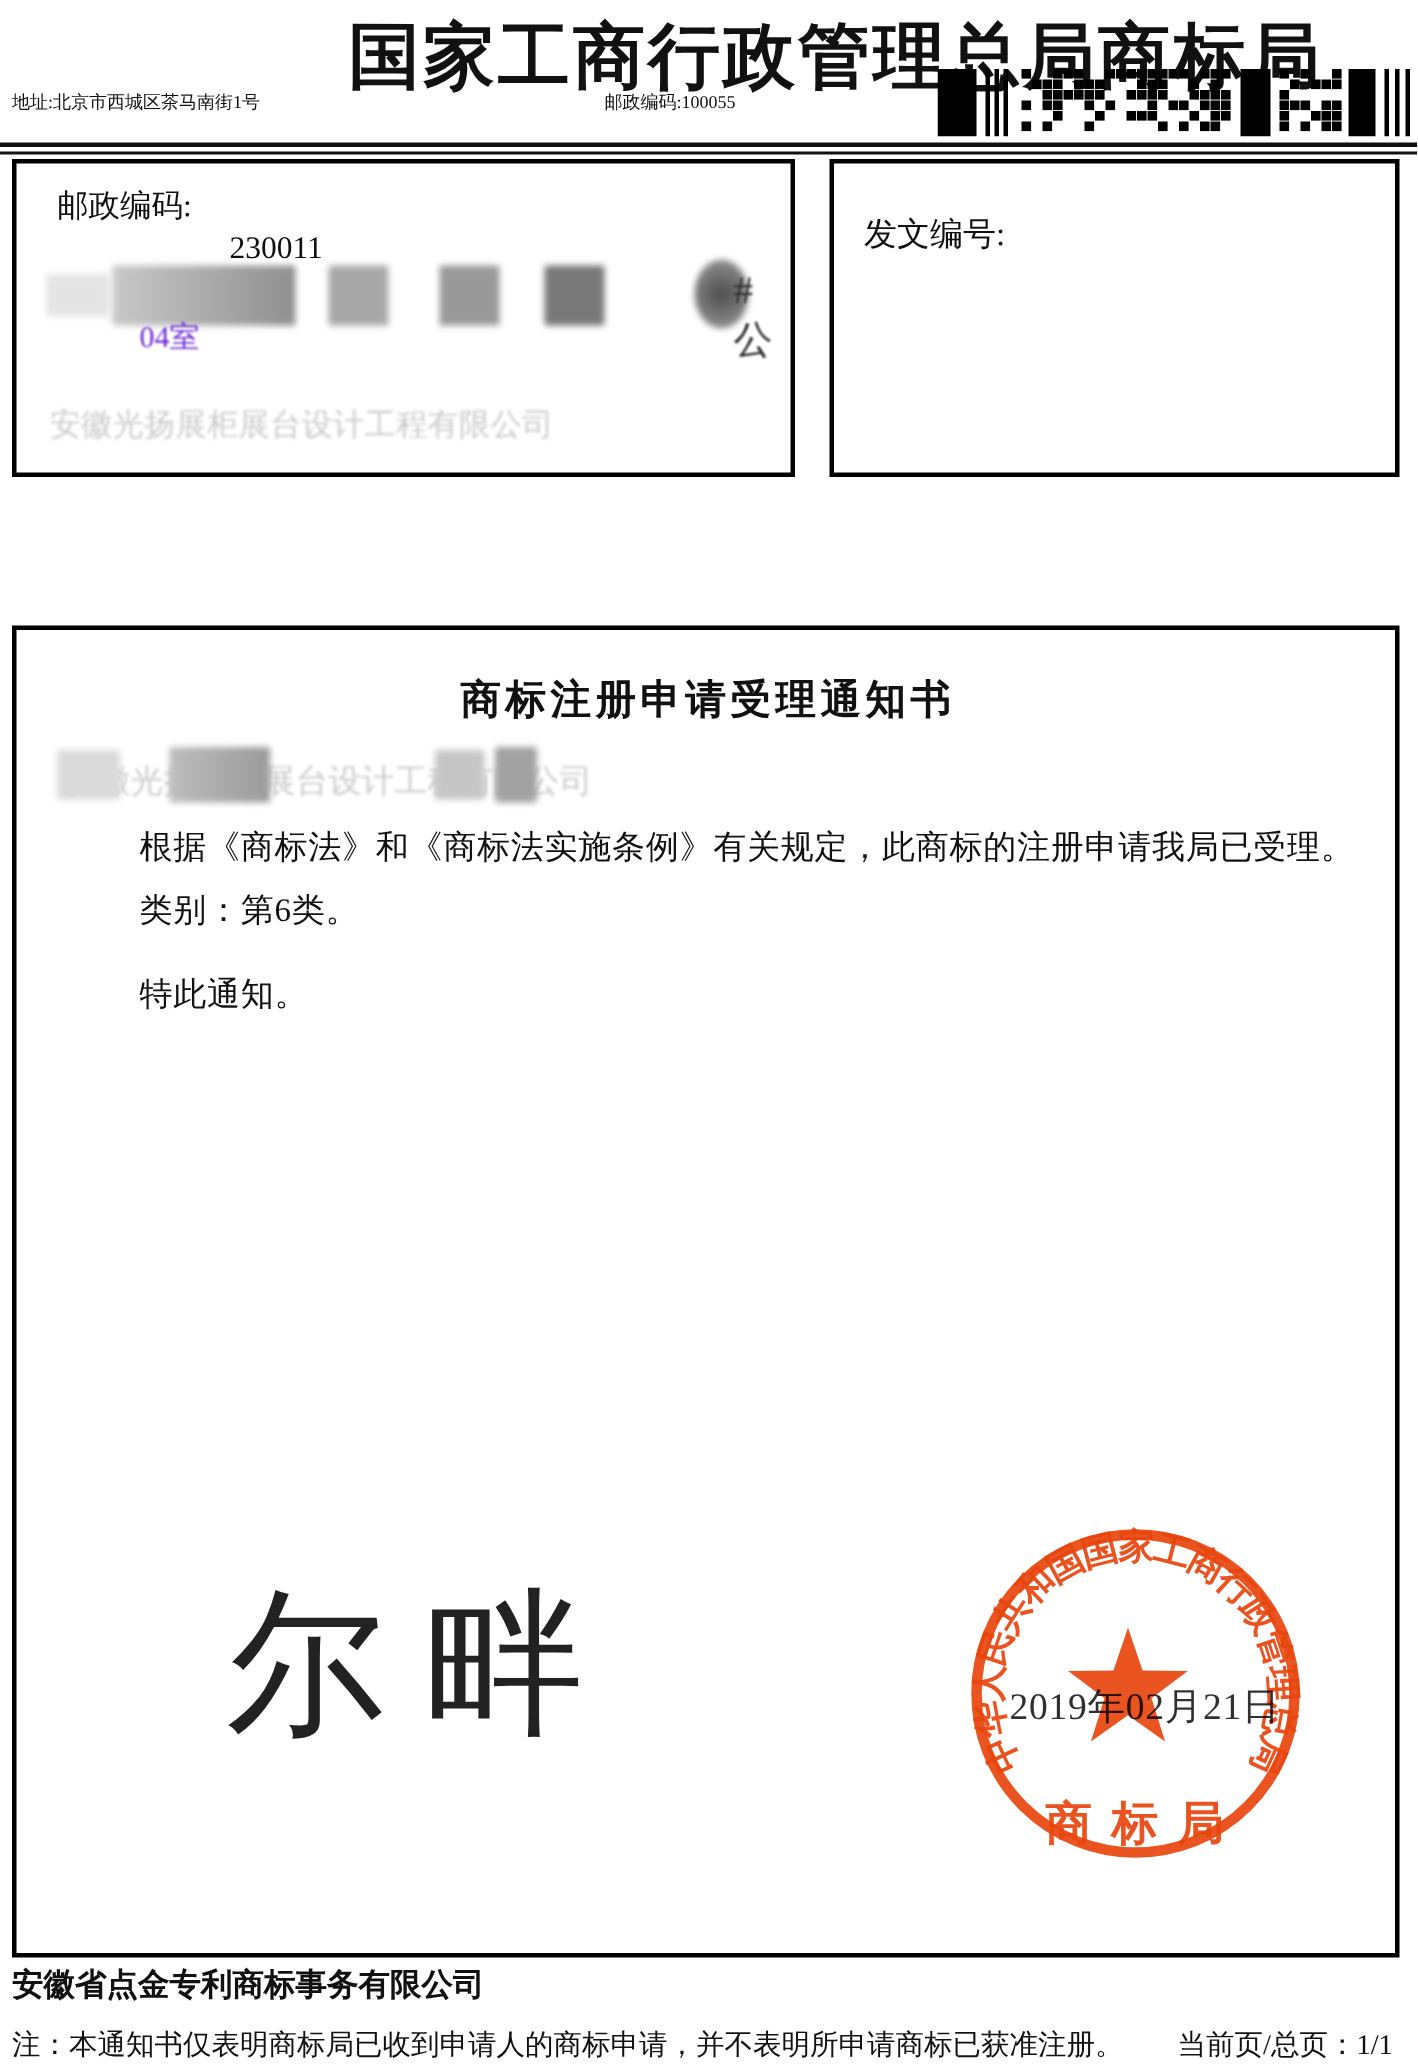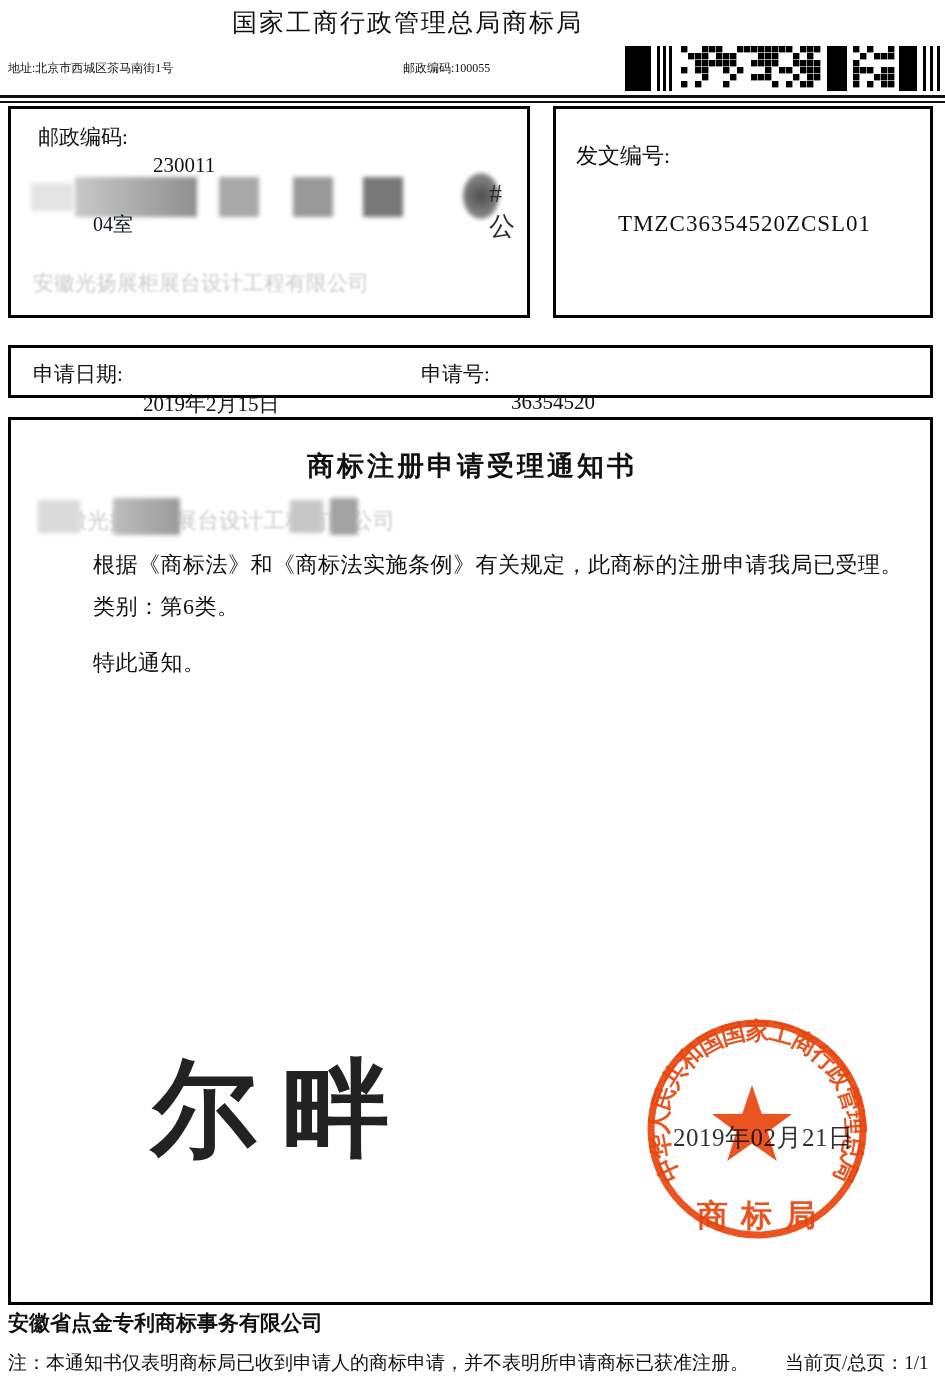--- a/index.html
+++ b/index.html
@@ -3,34 +3,34 @@
 <meta charset="utf-8">
 <style>
   html,body{margin:0;padding:0;background:#ffffff;}
   .page{
     position:relative;width:945px;height:1376px;background:#fff;overflow:hidden;
     font-family:"Liberation Serif","DejaVu Serif",serif;color:#111;
   }
   .abs{position:absolute;}
   .box{position:absolute;border:3px solid #000;background:#fff;}
   .doc-title{
-    font-size:25px;font-weight:400;letter-spacing:2px;white-space:nowrap;
+    font-size:48px;font-weight:700;letter-spacing:2px;white-space:nowrap;
     font-family:"Liberation Serif","DejaVu Serif",serif;
   }
   .hdr-line{font-size:12px;white-space:nowrap;}
   .rule{position:absolute;left:0;width:945px;height:3px;border-top:3px solid #111;border-bottom:2px solid #111;}
   .label{font-size:21px;white-space:nowrap;}
   .value{font-size:21px;white-space:nowrap;margin-top:30px;}
   .notice-title{font-size:27px;font-weight:700;letter-spacing:3px;white-space:nowrap;}
   .body-line{font-size:22px;white-space:nowrap;letter-spacing:0.5px;}
   .redact{position:absolute;filter:blur(2px);border-radius:1px;}
   .faint{color:#cbcbcb;filter:blur(1px);white-space:nowrap;}
   .tm-text{
     font-family:"Liberation Sans","DejaVu Sans",sans-serif;
-    font-weight:700;font-size:106px;letter-spacing:26px;color:#222;white-space:nowrap;
+    font-weight:400;font-size:106px;letter-spacing:26px;color:#222;white-space:nowrap;
   }
   .seal-date{
     font-size:25px;color:rgba(25,25,25,0.9);white-space:nowrap;letter-spacing:0.5px;
     mix-blend-mode:multiply;
   }
   .footer-note{font-size:19px;white-space:nowrap;}
   .agent-line{font-size:21px;font-weight:600;white-space:nowrap;}
   svg text{font-family:"Liberation Serif","DejaVu Serif",serif;}
 </style>
 </head>
@@ -145,36 +145,29 @@
     <div class="abs label" style="left:27px;top:14px;">邮政编码:</div>
     <div class="abs value" style="left:142px;top:14px;">230011</div>
 
     <div class="redact" style="left:20px;top:74px;width:42px;height:28px;background:#e4e4e4;"></div>
     <div class="redact" style="left:64px;top:68px;width:122px;height:40px;background:linear-gradient(90deg,#c8c8c8,#8f8f8f);"></div>
     <div class="redact" style="left:208px;top:68px;width:40px;height:40px;background:#a8a8a8;"></div>
     <div class="redact" style="left:282px;top:68px;width:40px;height:40px;background:#999999;"></div>
     <div class="redact" style="left:352px;top:68px;width:40px;height:40px;background:#787878;"></div>
     <div class="redact" style="left:452px;top:64px;width:36px;height:46px;background:radial-gradient(circle,#4d4d4d,#a0a0a0);border-radius:50%;"></div>
     <div class="abs" style="left:478px;top:70px;font-size:26px;color:#2e2e2e;filter:blur(0.7px);">#公</div>
-    <div class="abs" style="left:82px;top:102px;font-size:20px;color:#0f172a;filter:blur(0.6px);">04室</div>
+    <div class="abs" style="left:82px;top:102px;font-size:20px;color:#6d28d9;filter:blur(0.6px);">04室</div>
 
     <div class="abs faint" style="left:22px;top:160px;font-size:21px;">安徽光扬展柜展台设计工程有限公司</div>
   </div>
 
   <div class="box" style="left:553px;top:106px;width:374px;height:206px;">
     <div class="abs" style="left:20px;top:32px;font-size:22px;">发文编号:</div>
-    <div class="abs" style="left:62px;top:102px;font-size:23px;letter-spacing:1px;">TMZC36354520ZCSL01</div>
   </div>
 
-  <div class="box" style="left:8px;top:345px;width:919px;height:47px;">
-    <div class="abs label" style="left:22px;top:12px;">申请日期:</div>
-    <div class="abs value" style="left:132px;top:12px;">2019年2月15日</div>
-    <div class="abs label" style="left:410px;top:12px;">申请号:</div>
-    <div class="abs value" style="left:500px;top:12px;">36354520</div>
-  </div>
 
   <div class="box" style="left:8px;top:417px;width:919px;height:882px;">
     <div class="abs notice-title" style="left:296px;top:28px;">商标注册申请受理通知书</div>
 
     <div class="abs faint" style="left:32px;top:86px;font-size:22px;">安徽光扬展柜展台设计工程有限公司</div>
     <div class="redact" style="left:27px;top:80px;width:42px;height:33px;background:#dadada;"></div>
     <div class="redact" style="left:102px;top:78px;width:67px;height:37px;background:linear-gradient(90deg,#bdbdbd,#9a9a9a);"></div>
     <div class="redact" style="left:279px;top:80px;width:33px;height:33px;background:#c6c6c6;"></div>
     <div class="redact" style="left:319px;top:78px;width:28px;height:37px;background:#a2a2a2;"></div>
 

